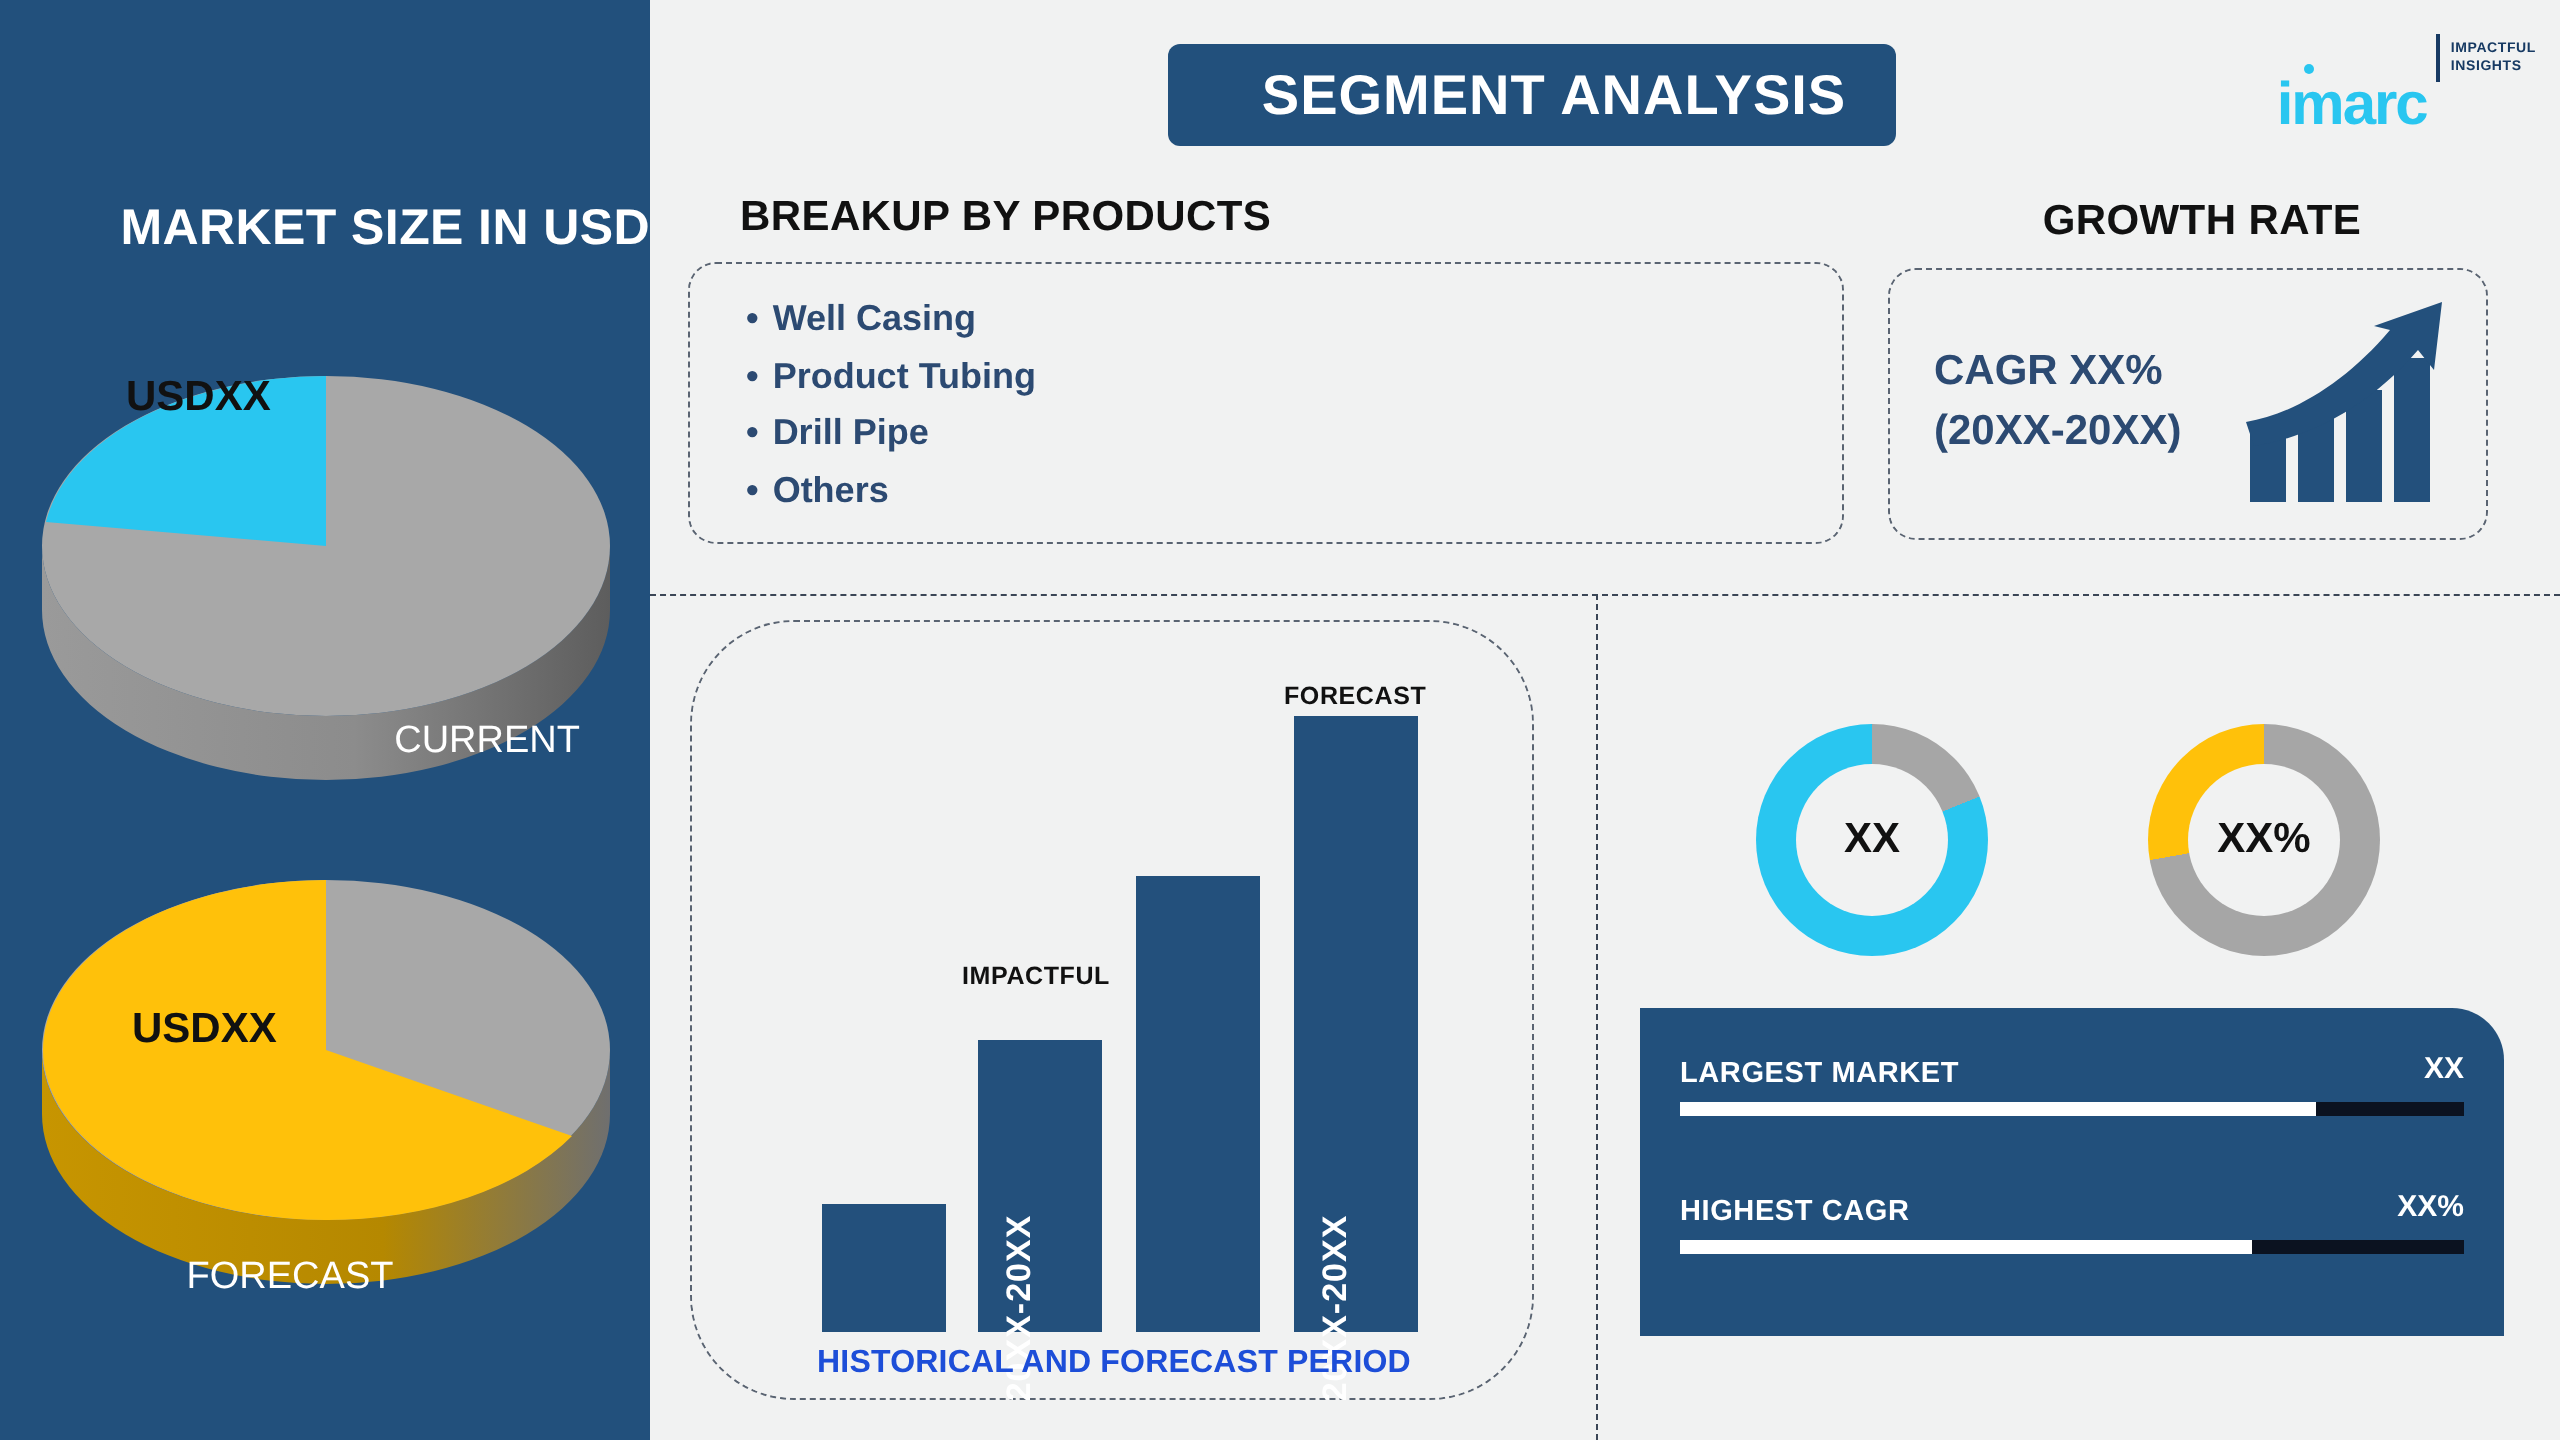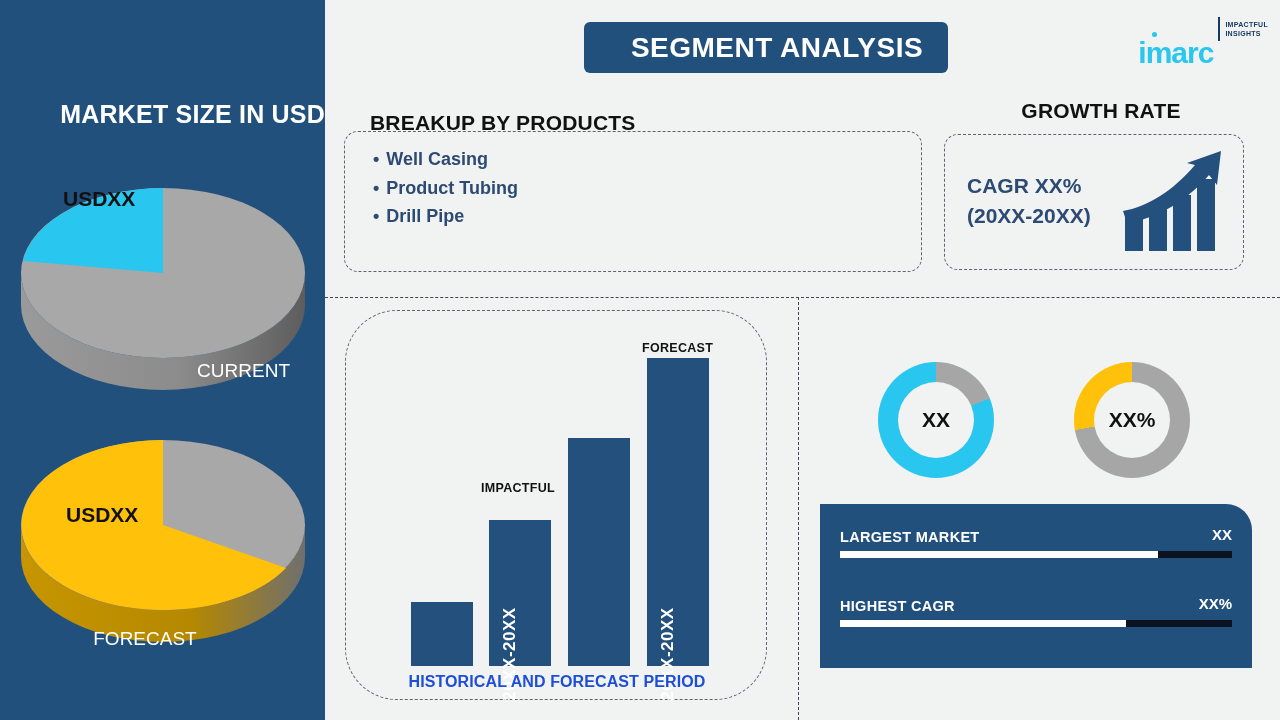--- a/index.html
+++ b/index.html
@@ -77,21 +77,21 @@
     color: #173a63; font-size: 7px; font-weight: bold;
     line-height: 1.35; letter-spacing: .3px;
   }
 
   
   .section-heading {
     position: absolute;
     font-size: 21px; font-weight: bold; color: #111;
     letter-spacing: .2px;
   }
-  #heading-products { left: 370px; top: 111px; }
+  #heading-products { left: 370px; top: 97px; }
   #heading-growth   { left: 944px; top: 99px; width: 314px; text-align: center; }
 
   .dashed-box {
     position: absolute;
     border: 1.5px dashed #5a6472;
     border-radius: 14px;
     background: #f1f2f2;
   }
   #box-products { left: 344px; top: 131px; width: 578px; height: 141px; }
   #box-growth   { left: 944px; top: 134px; width: 300px; height: 136px; }
@@ -269,20 +269,21 @@
     </div>
   </div>
 
   <div class="section-heading" id="heading-products">BREAKUP BY PRODUCTS</div>
 
   <div class="dashed-box" id="box-products">
     <ul id="product-list">
       <li>Well Casing</li>
       <li>Product Tubing</li>
       <li>Drill Pipe</li>
+      <li>Others</li>
     </ul>
   </div>
 
   <div class="section-heading" id="heading-growth">GROWTH RATE</div>
 
   <div class="dashed-box" id="box-growth">
     <div id="cagr-text">
       <div>CAGR XX%</div>
       <div>(20XX-20XX)</div>
     </div>

